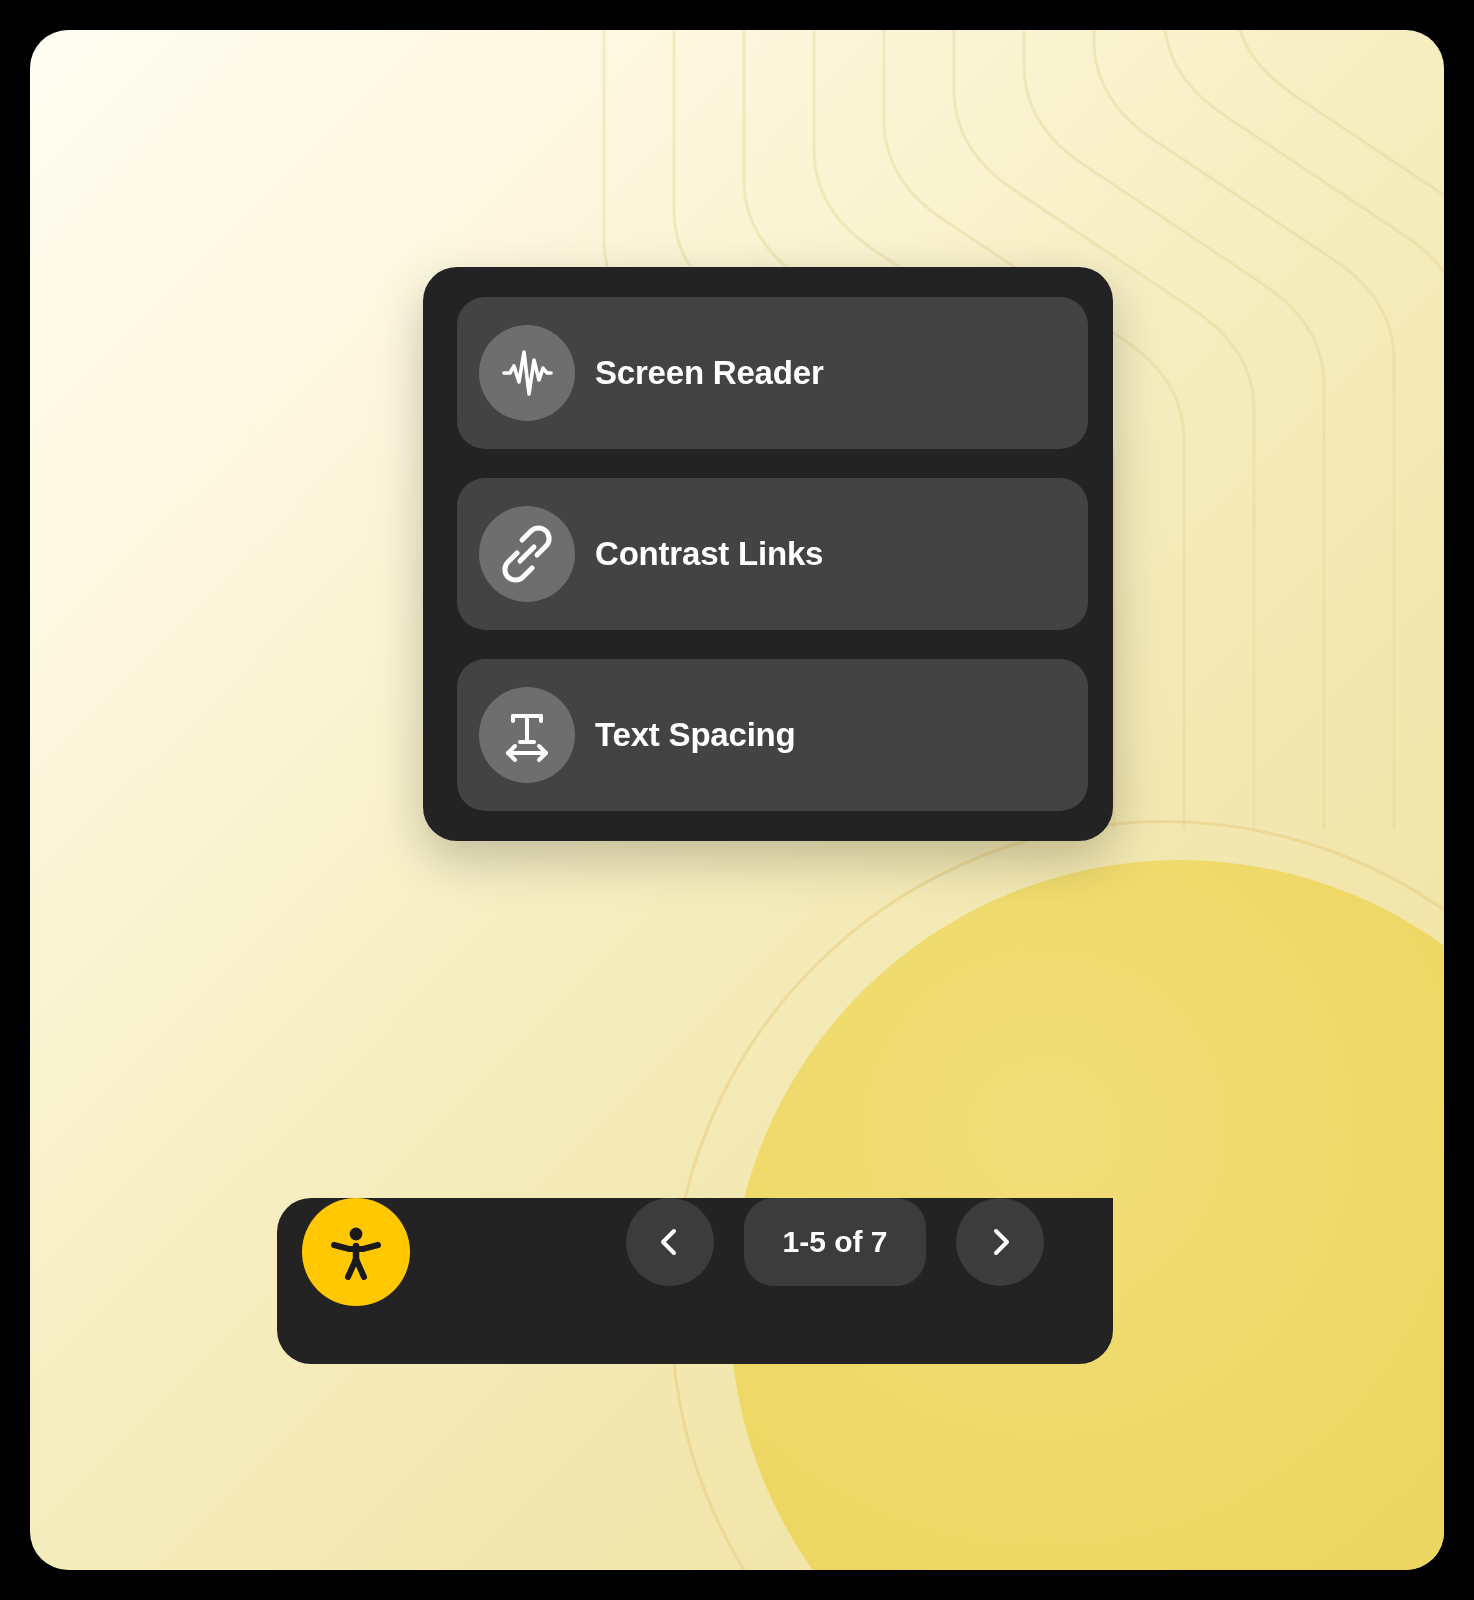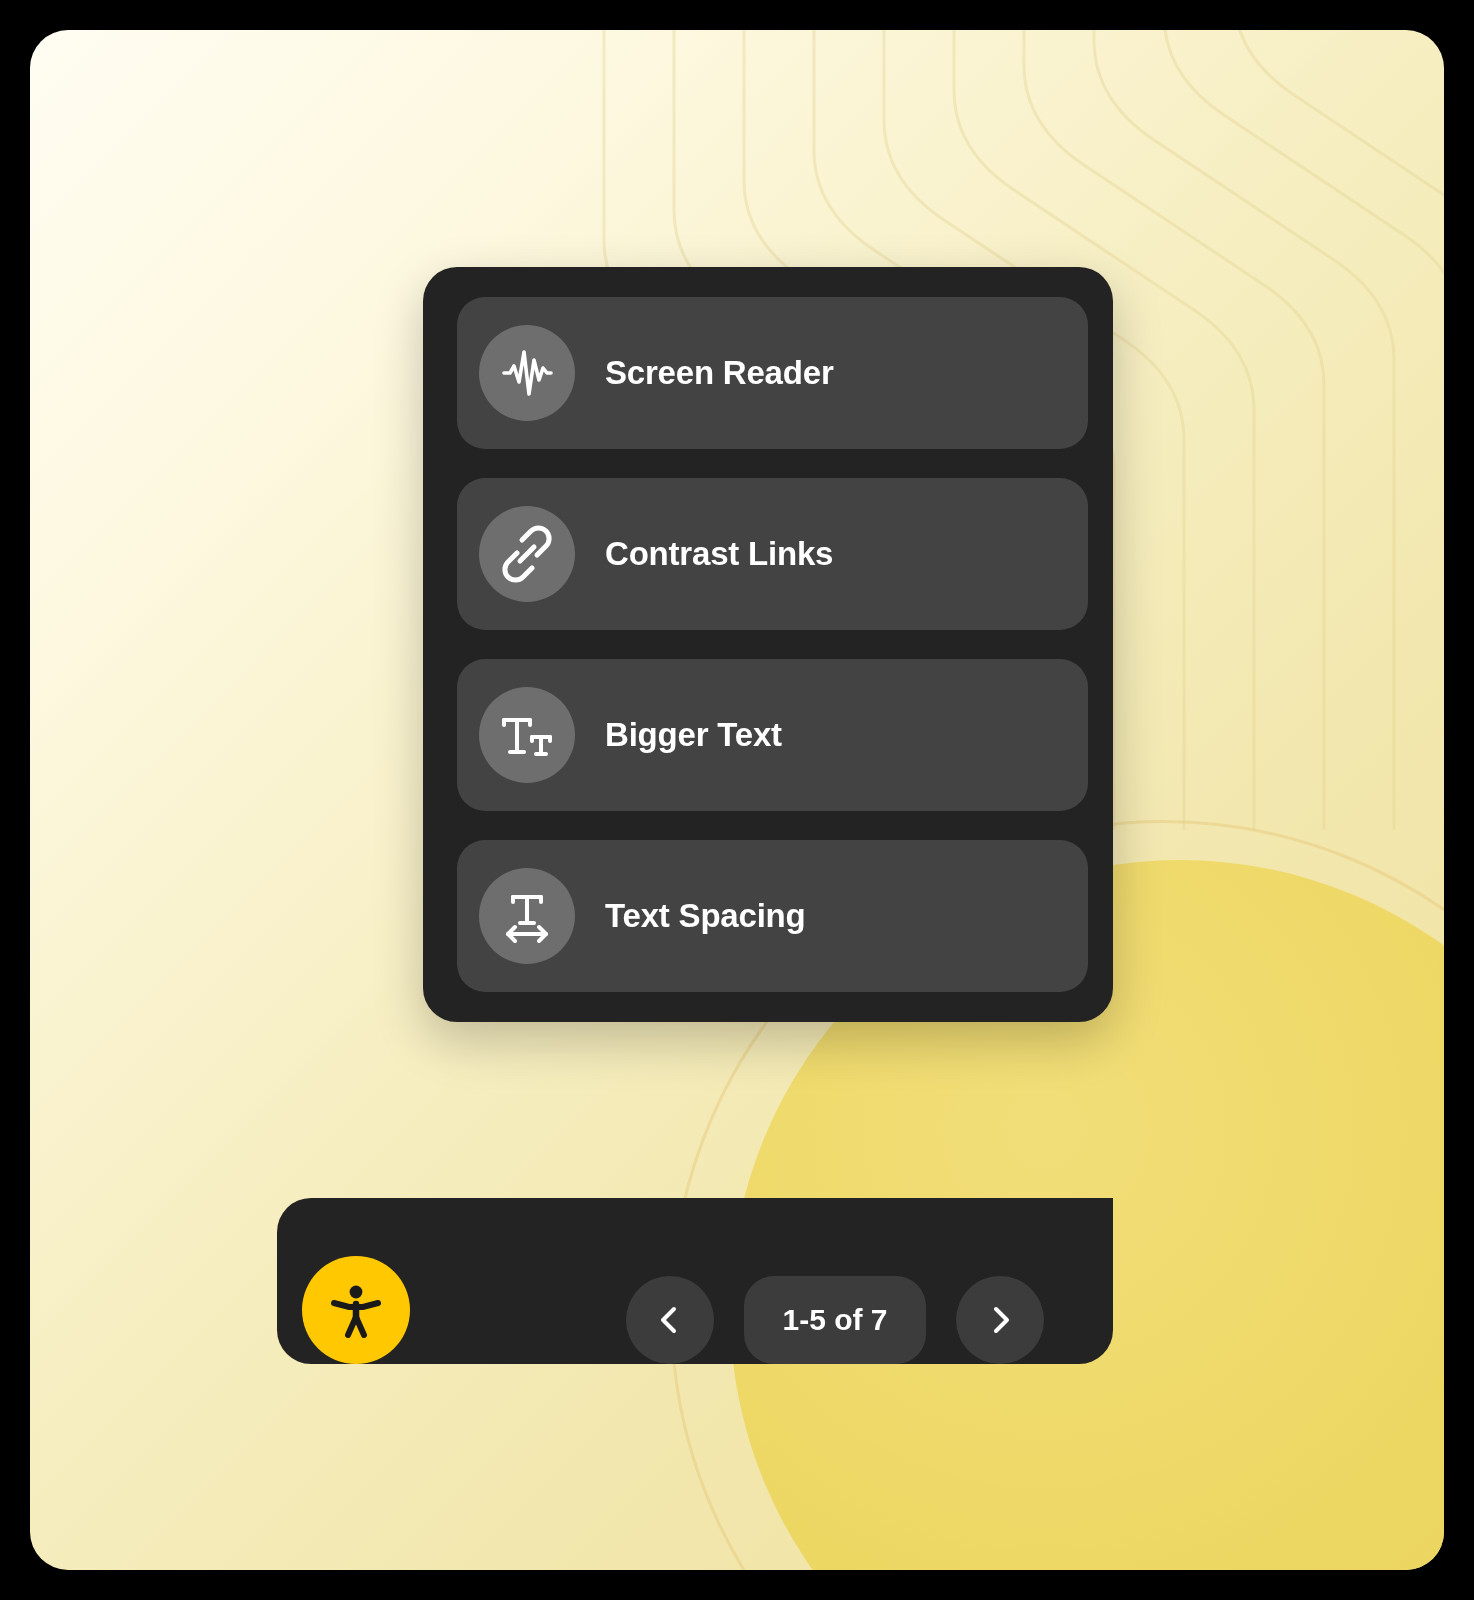--- a/index.html
+++ b/index.html
@@ -92,21 +92,21 @@
 
   .menu-list {
     display: flex;
     flex-direction: column;
     gap: 29px;
   }
 
   .menu-item {
     display: flex;
     align-items: center;
-    gap: 30px;
+    gap: 20px;
     height: 152px;
     background: #434343;
     border-radius: 28px;
     padding: 0 22px;
     box-sizing: border-box;
     cursor: pointer;
   }
   .icon-circle {
     flex: 0 0 auto;
     width: 96px;
@@ -129,21 +129,21 @@
   
   #footer {
     position: absolute;
     left: 247px;
     top: 1168px;
     width: 836px;
     height: 166px;
     background: #232323;
     border-radius: 34px 0 34px 34px;
     display: flex;
-    align-items: flex-end;
+    align-items: flex-start;
     padding: 0 25px 0 25px;
     box-sizing: border-box;
   }
   
   #notch {
     position: absolute;
     left: 393px;
     top: 1168px;
     width: 40px;
     height: 40px;
@@ -248,39 +248,20 @@
               <g fill="none" stroke="#FFFFFF" stroke-width="5" stroke-linecap="round">
                 <path d="M26,17 L35,8 A10.5,10.5 0 0 1 50,23 L41,32"></path>
                 <path d="M36,45 L27,54 A10.5,10.5 0 0 1 12,39 L21,30"></path>
                 <path d="M24,38 L38,24"></path>
               </g>
             </svg>
           </span>
           <span class="menu-label">Contrast Links</span>
         </div>
 
-        <div class="menu-item">
-          <span class="icon-circle">
-            <svg width="62" height="62" viewBox="0 0 62 62">
-              <g fill="none" stroke="#FFFFFF" stroke-width="4" stroke-linecap="round">
-                <path d="M8,16 L34,16"></path>
-                <path d="M21,16 L21,48"></path>
-                <path d="M8,16 L8,21"></path>
-                  <path d="M34,16 L34,21"></path>
-                <path d="M14,48 L28,48"></path>
-                <path d="M36,33 L54,33"></path>
-                <path d="M45,33 L45,50"></path>
-                <path d="M36,33 L36,37"></path>
-                  <path d="M54,33 L54,37"></path>
-                <path d="M40,50 L50,50"></path>
-              </g>
-            </svg>
-          </span>
-          <span class="menu-label">Bigger Text</span>
-        </div>
 
         <div class="menu-item">
           <span class="icon-circle">
             <svg width="62" height="62" viewBox="0 0 62 62">
               <g fill="none" stroke="#FFFFFF" stroke-width="4" stroke-linecap="round" stroke-linejoin="round">
                 <path d="M17,12 L45,12"></path>
                 <path d="M31,12 L31,38"></path>
                 <path d="M17,12 L17,17"></path>
                   <path d="M45,12 L45,17"></path>
                 <path d="M24,38 L38,38"></path>

